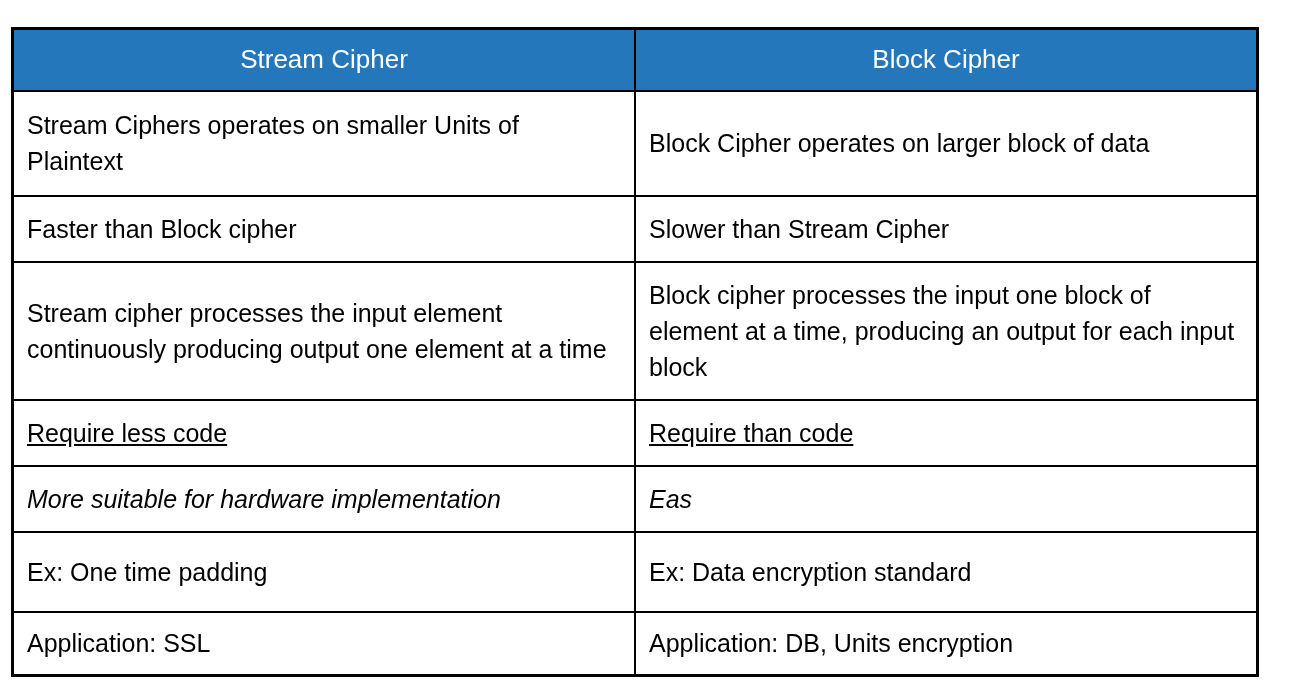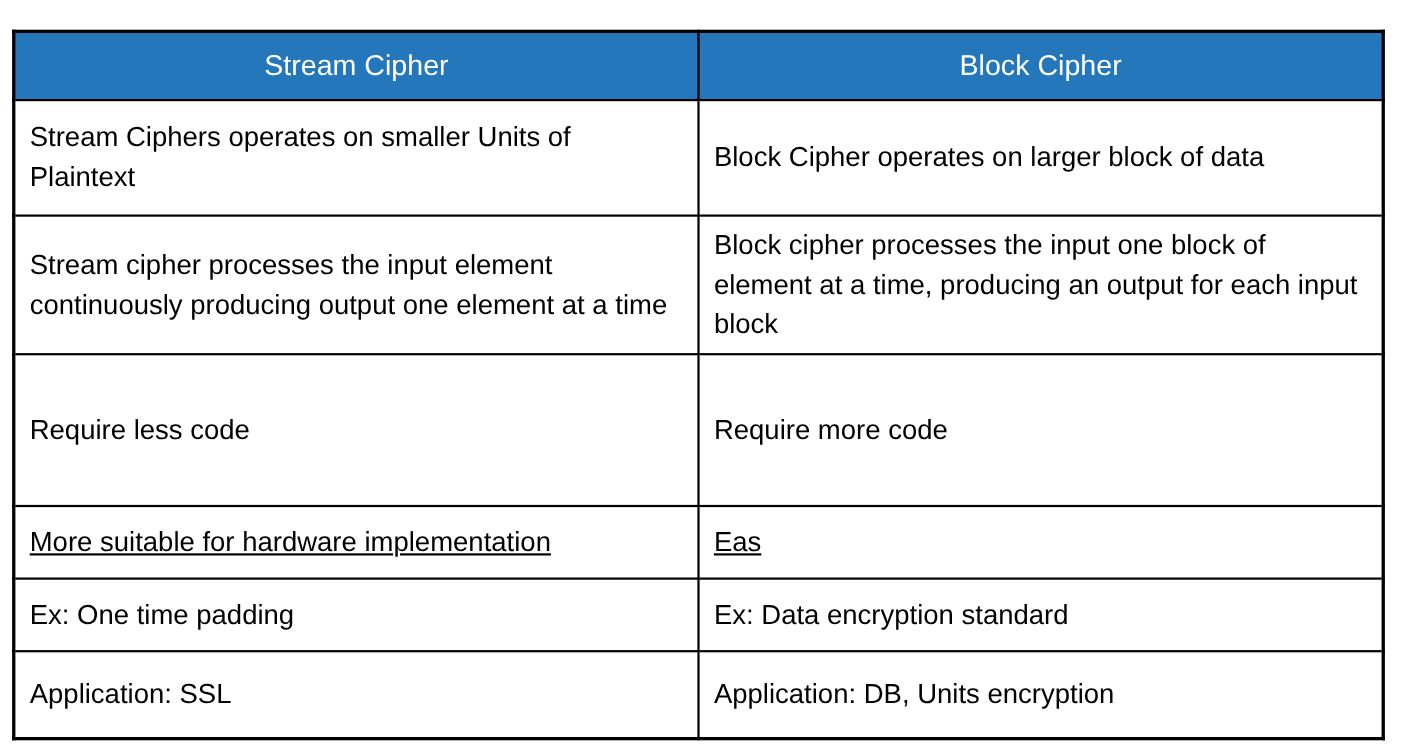--- a/index.html
+++ b/index.html
@@ -48,21 +48,21 @@
     font-size: 25px;
     line-height: 36px;
     padding: 8px 14px 8px 13px;
     text-align: left;
     background: #FFFFFF;
   }
   tbody tr:nth-child(1) { height: 105px; }
   tbody tr:nth-child(2) { height: 66px; }
   tbody tr:nth-child(3) { height: 138px; padding-left: 16px; }
   tbody tr:nth-child(4) { height: 66px; text-decoration: underline; }
-  tbody tr:nth-child(5) { height: 66px; }
+  tbody tr:nth-child(5) { height: 66px; font-style: italic; }
   tbody tr:nth-child(6) { height: 80px; }
   tbody tr:nth-child(7) { height: 64px; border-radius: 17px; }
 </style>
 </head>
 <body>
 
 <table class="cipher-table">
   <colgroup>
     <col>
     <col>
@@ -72,26 +72,30 @@
       <th>Stream Cipher</th>
       <th>Block Cipher</th>
     </tr>
   </thead>
   <tbody>
     <tr>
       <td>Stream Ciphers operates on smaller Units of Plaintext</td>
       <td>Block Cipher operates on larger block of data</td>
     </tr>
     <tr>
+      <td>Faster than Block cipher</td>
+      <td>Slower than Stream Cipher</td>
+    </tr>
+    <tr>
       <td>Stream cipher processes the input element continuously producing output one element at a time</td>
       <td>Block cipher processes the input one block of element at a time, producing an output for each input block</td>
     </tr>
     <tr>
       <td>Require less code</td>
-      <td>Require more code</td>
+      <td>Require than code</td>
     </tr>
     <tr>
       <td>More suitable for hardware implementation</td>
       <td>Eas</td>
     </tr>
     <tr>
       <td>Ex: One time padding</td>
       <td>Ex: Data encryption standard</td>
     </tr>
     <tr>

